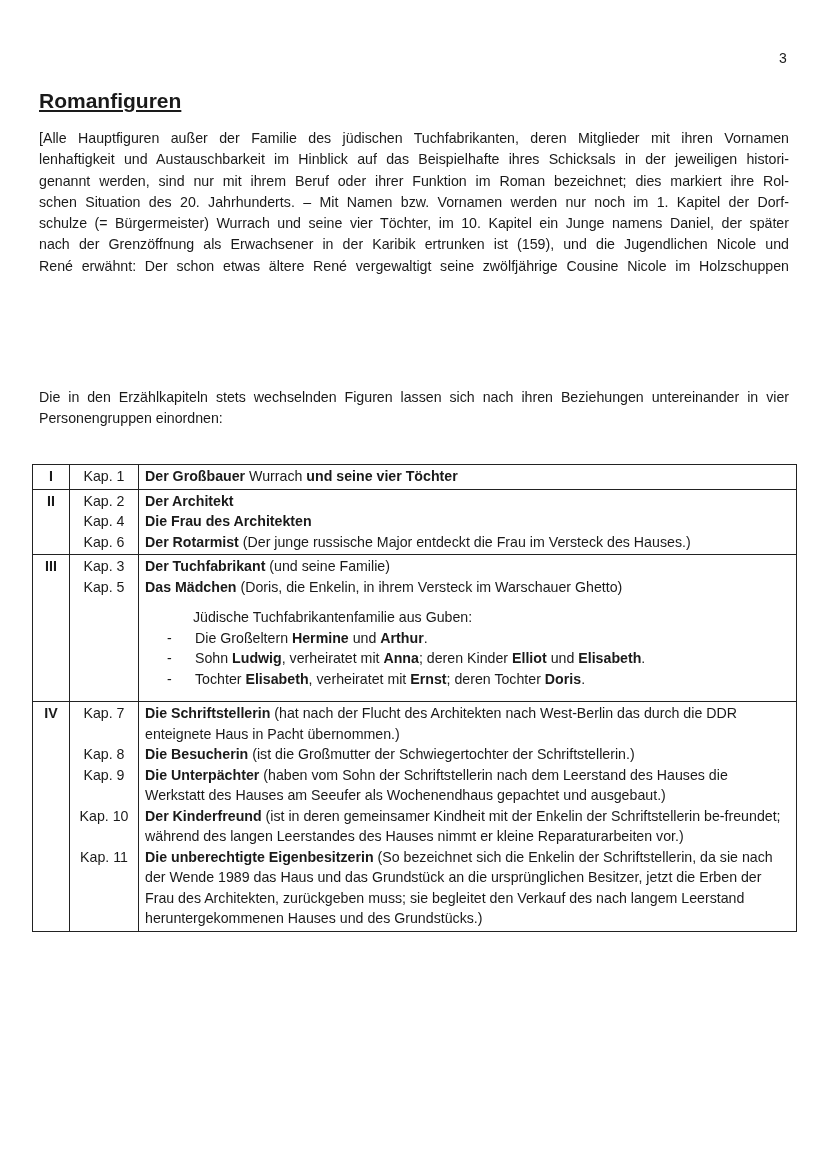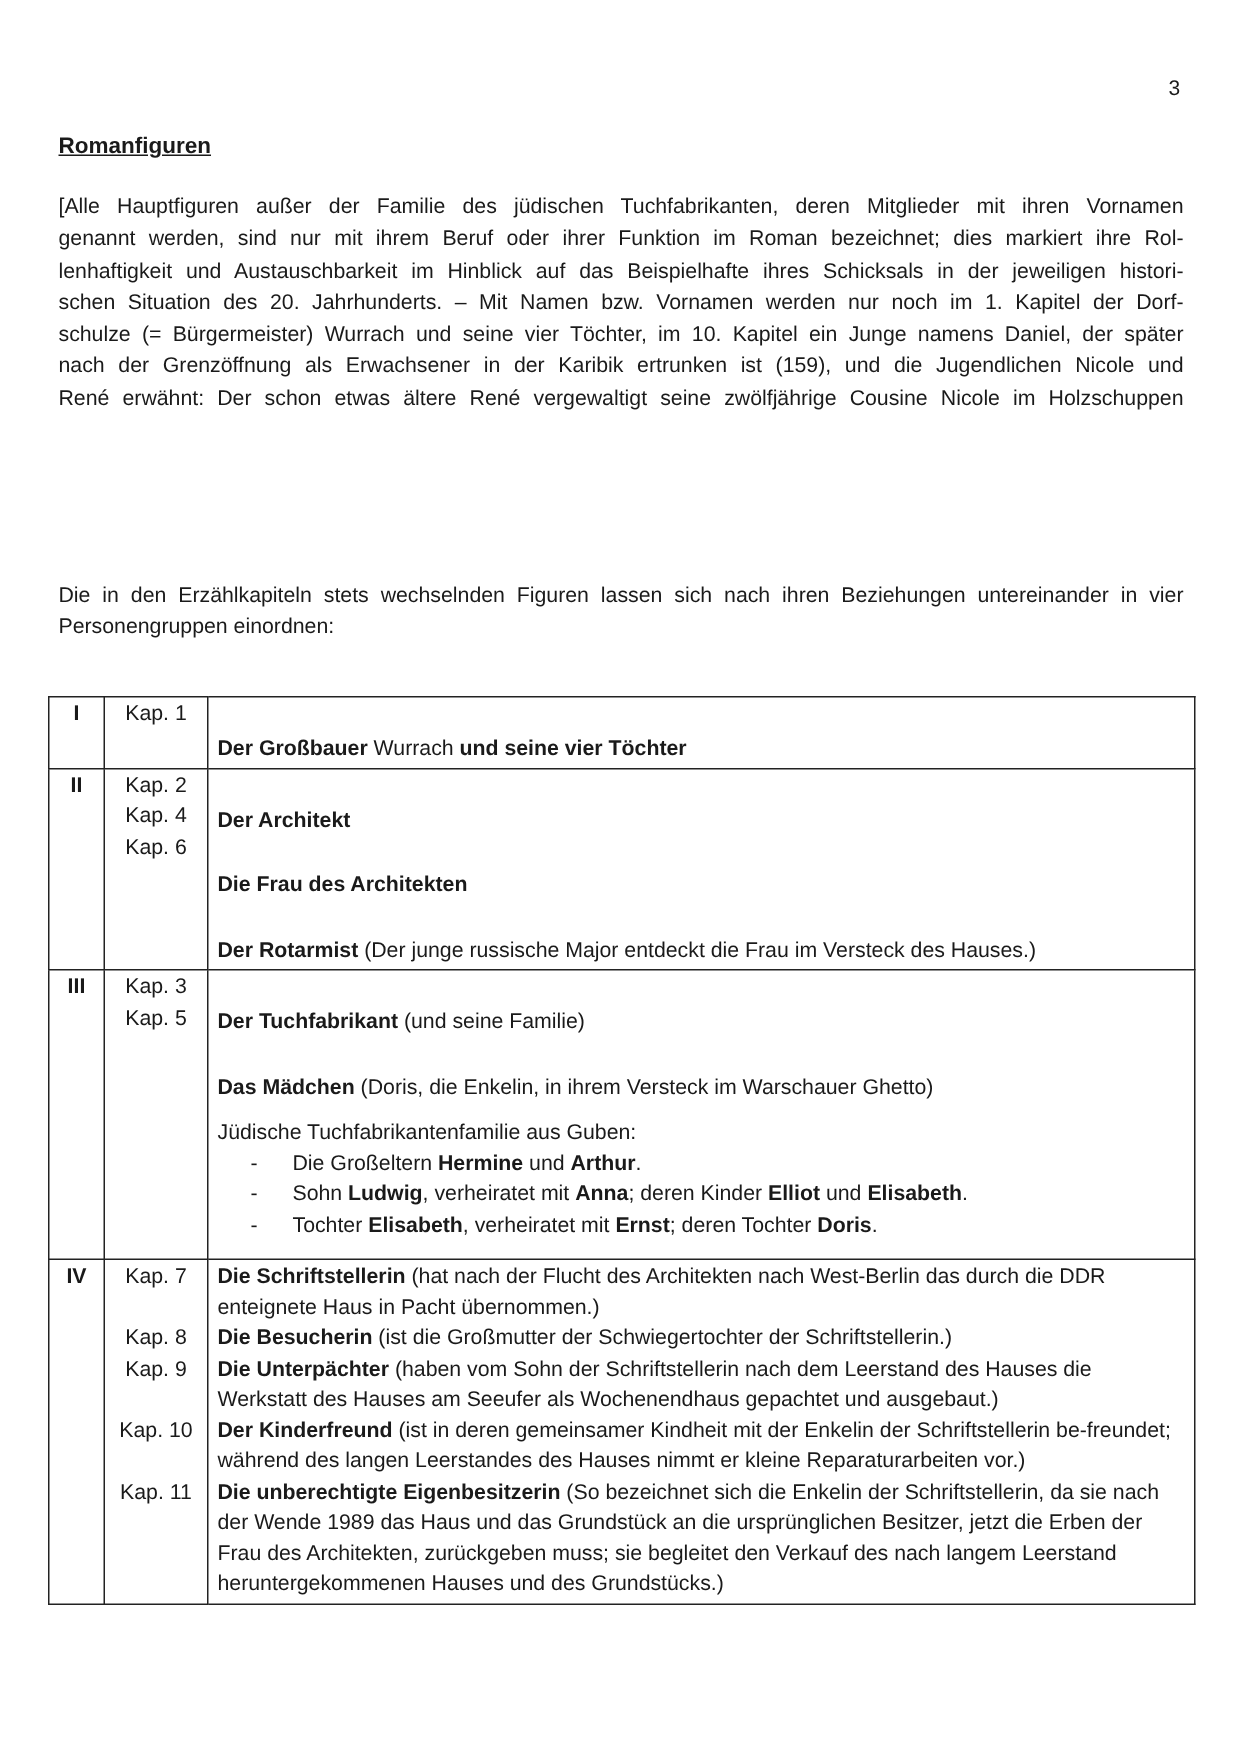--- a/index.html
+++ b/index.html
@@ -4,61 +4,61 @@
 <style>
   html, body { margin: 0; padding: 0; background: #ffffff; }
   body {
     width: 828px; height: 1171px; position: relative; overflow: hidden;
     font-family: "Liberation Sans", "DejaVu Sans", sans-serif;
     color: #1a1a1a; font-size: 14.2px;
   }
   .page-number { position: absolute; top: 50px; left: 779px; font-size: 14px; }
   .heading {
     position: absolute; top: 89px; left: 39px;
-    font-weight: bold; font-size: 15px; text-decoration: underline;
+    font-weight: bold; font-size: 21px; text-decoration: underline;
   }
   .para {
     position: absolute; left: 39px; width: 750px;
     line-height: 21.3px; text-align: justify; margin: 0;
   }
   .para.intro { top: 128px; }
   .para.groups { top: 367px; text-align: left; margin-top: 20px; }
   .para .line { display: block; text-align: justify; text-align-last: justify; white-space: nowrap; }
   .para .line.last { text-align-last: left; }
 
   table.groups-table {
     position: absolute; top: 464px; left: 32px; width: 765px;
     border-collapse: collapse; font-size: 14.2px; line-height: 20.5px;
   }
   table.groups-table td {
     border: 1px solid #222; vertical-align: top; padding: 1px 6px 2px 6px;
   }
   td.col-group { width: 24px; font-weight: bold; text-align: center; padding-left: 3px; padding-right: 3px; }
   td.col-kap { width: 56px; }
   td.col-fig { }
-  .row { display: block; white-space: nowrap; margin-top: 23px; }
+  .row { display: block; white-space: nowrap; }
   .kap-line { display: block; white-space: nowrap; text-align: center; }
   b { font-weight: bold; }
   .spacer { display: block; height: 10px; }
-  .family-title { display: block; }
+  .family-title { display: block; margin-left: 48px; }
   .fam-item { display: block; padding-left: 22px; white-space: nowrap; }
   .fam-item .dash { display: inline-block; width: 28px; }
   .fig-wrap { display: block; white-space: normal; }
 </style>
 </head>
 <body>
 
 <div class="page-number">3</div>
 
 <div class="heading">Romanfiguren</div>
 
 <p class="para intro">
   <span class="line">[Alle Hauptfiguren außer der Familie des jüdischen Tuchfabrikanten, deren Mitglieder mit ihren Vornamen</span>
+  <span class="line">lenhaftigkeit und Austauschbarkeit im Hinblick auf das Beispielhafte ihres Schicksals in der jeweiligen histori-</span>
   <span class="line">genannt werden, sind nur mit ihrem Beruf oder ihrer Funktion im Roman bezeichnet; dies markiert ihre Rol-</span>
-  <span class="line">lenhaftigkeit und Austauschbarkeit im Hinblick auf das Beispielhafte ihres Schicksals in der jeweiligen histori-</span>
   <span class="line">schen Situation des 20. Jahrhunderts. – Mit Namen bzw. Vornamen werden nur noch im 1. Kapitel der Dorf-</span>
   <span class="line">schulze (= Bürgermeister) Wurrach und seine vier Töchter, im 10. Kapitel ein Junge namens Daniel, der später</span>
   <span class="line">nach der Grenzöffnung als Erwachsener  in der Karibik ertrunken ist (159), und die Jugendlichen Nicole und</span>
   <span class="line">René erwähnt: Der schon etwas ältere René vergewaltigt seine zwölfjährige Cousine Nicole im Holzschuppen</span>
 </p>
 
 <p class="para groups">
   <span class="line">Die in den Erzählkapiteln stets wechselnden Figuren lassen sich nach ihren Beziehungen untereinander in vier</span>
   <span class="line last">Personengruppen einordnen:</span>
 </p>

